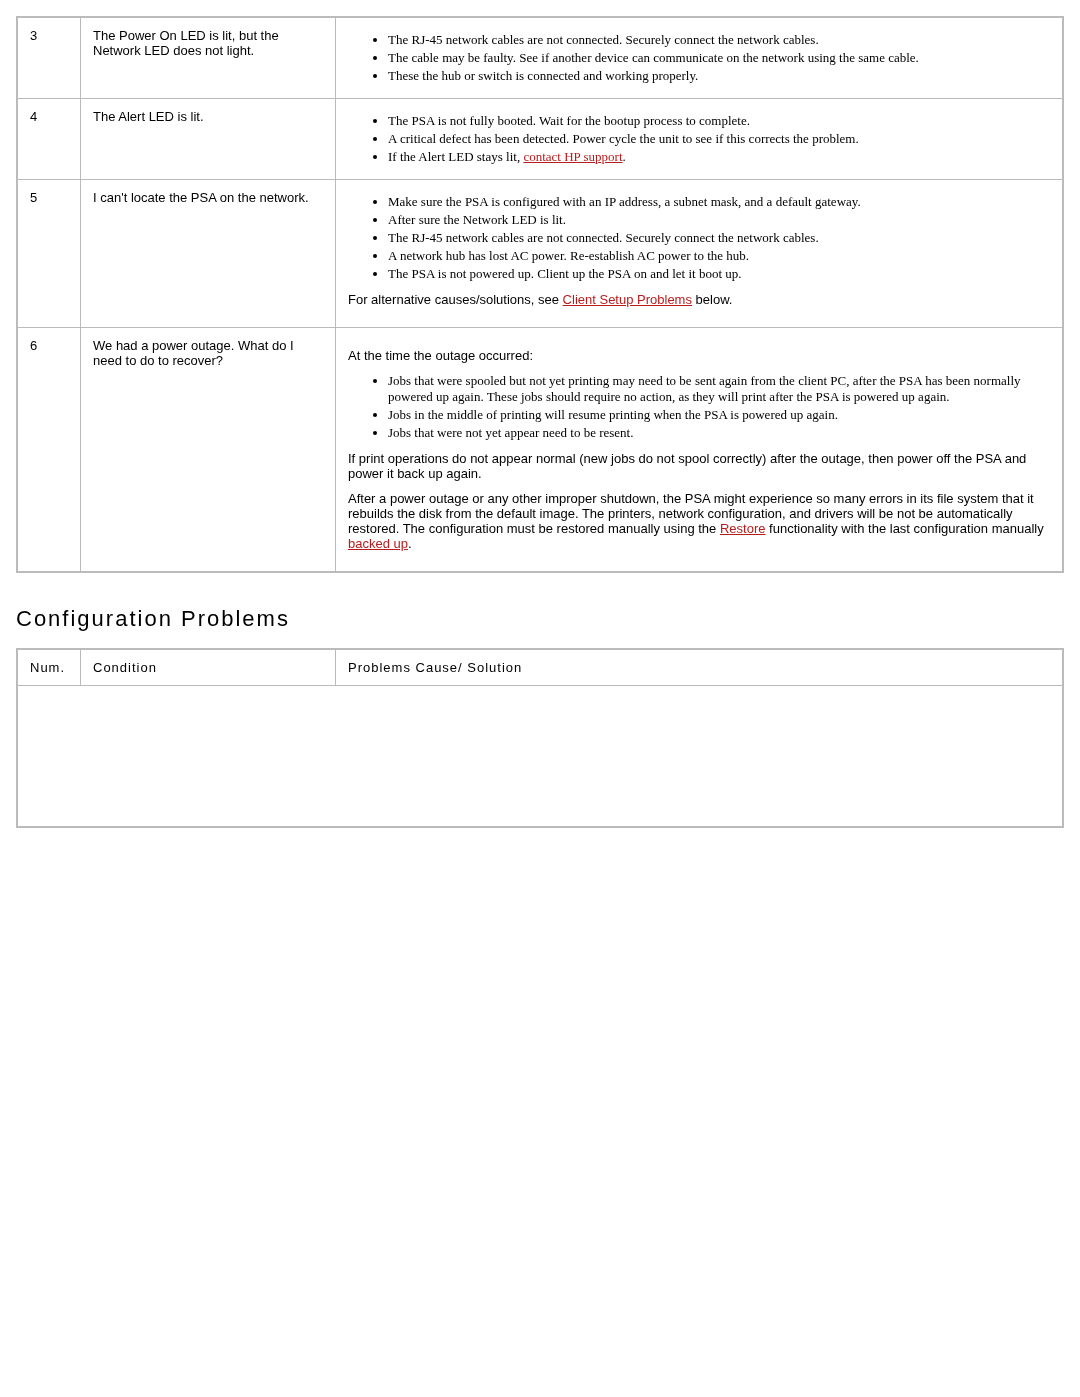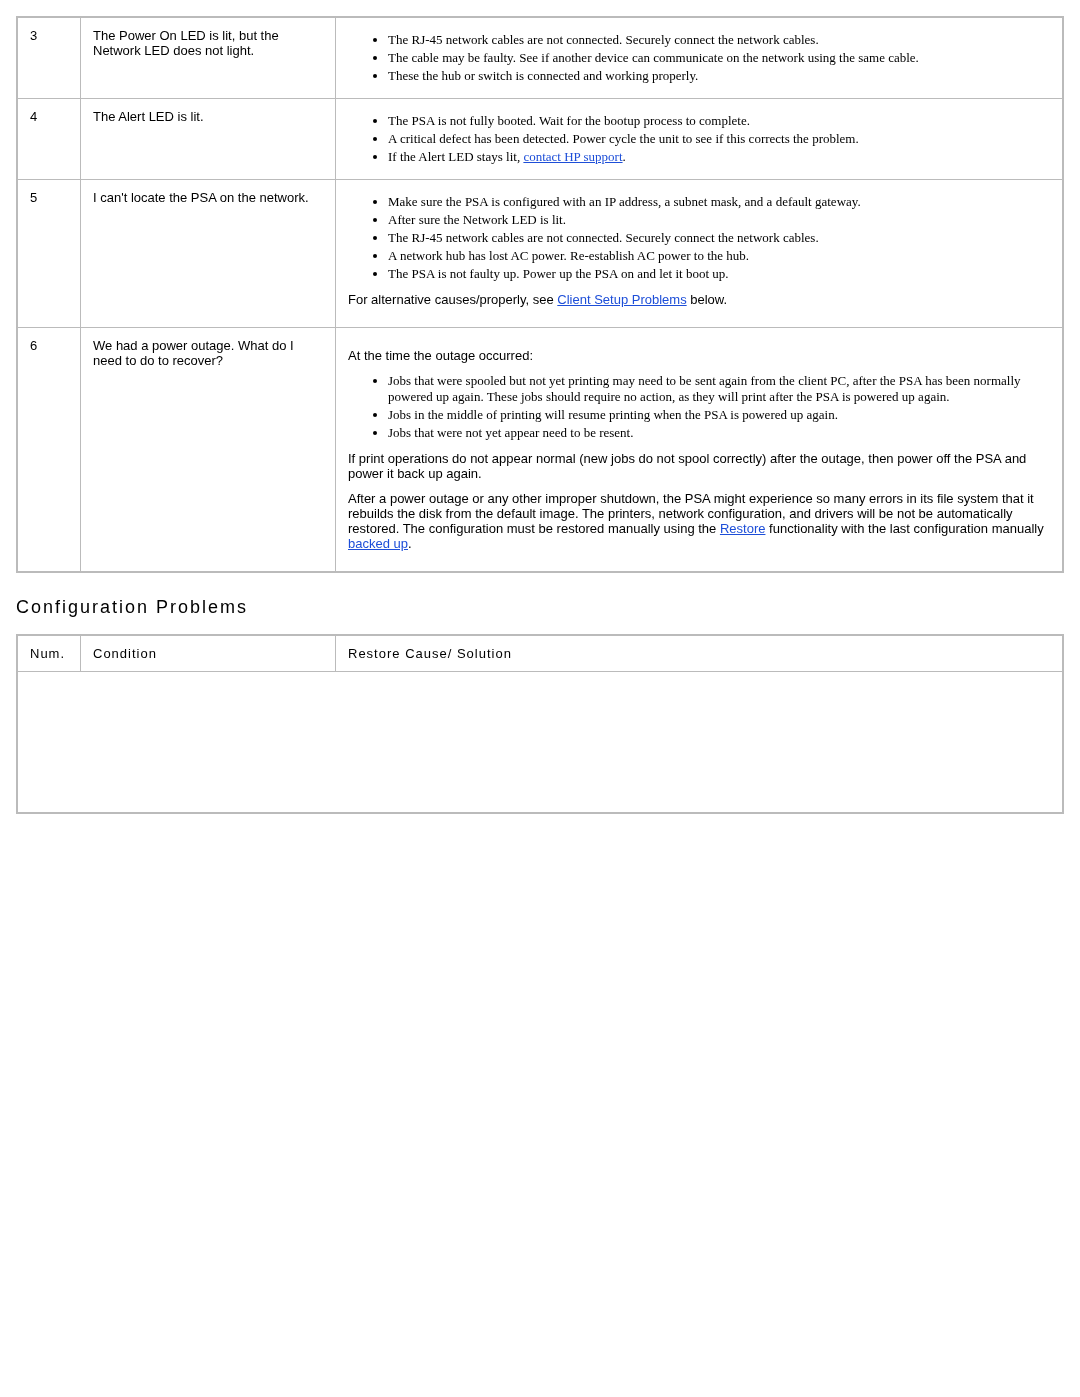--- a/index.html
+++ b/index.html
@@ -22,26 +22,26 @@
     text-align: left;
     font-weight: normal;
   }
   th {
     letter-spacing: 1px;
   }
   .num-col { width: 38px; }
   .cond-col { width: 230px; }
   ul { margin: 4px 0 4px 24px; padding: 0 0 0 16px; }
   li { margin-bottom: 2px; font-family: Liberation Serif, serif; }
-  a { color: #1d4ed8; text-decoration: underline; }
+  a { color: #b91c1c; text-decoration: underline; }
   h2 {
-    font-size: 18px;
+    font-size: 22px;
     font-weight: normal;
     letter-spacing: 2px;
-    margin: 24px 0 16px 0;
+    margin: 33px 0 16px 0;
   }
   p { margin: 10px 0; }
 </style>
 </head>
 <body>
 
 <table>
   <tbody>
 
     <tr>
@@ -70,23 +70,23 @@
 
     <tr>
       <td class="num-col">5</td>
       <td class="cond-col">I can't locate the PSA on the network.</td>
       <td>
         <ul>
           <li>Make sure the PSA is configured with an IP address, a subnet mask, and a default gateway.</li>
           <li>After sure the Network LED is lit.</li>
           <li>The RJ-45 network cables are not connected. Securely connect the network cables.</li>
           <li>A network hub has lost AC power. Re-establish AC power to the hub.</li>
-          <li>The PSA is not faulty up. Power up the PSA on and let it boot up.</li>
+          <li>The PSA is not powered up. Client up the PSA on and let it boot up.</li>
         </ul>
-        <p><span>For alternative causes/properly, see </span><a href="#">Client Setup Problems</a><span> below.</span></p>
+        <p><span>For alternative causes/solutions, see </span><a href="#">Client Setup Problems</a><span> below.</span></p>
       </td>
     </tr>
 
     <tr>
       <td class="num-col">6</td>
       <td class="cond-col">We had a power outage. What do I need to do to recover?</td>
       <td>
         <p>At the time the outage occurred:</p>
         <ul>
           <li>Jobs that were spooled but not yet printing may need to be sent again from the client PC, after the PSA has been normally powered up again. These jobs should require no action, as they will print after the PSA is powered up again.</li>
@@ -100,21 +100,21 @@
   </tbody>
 </table>
 
 <h2>Configuration Problems</h2>
 
 <table>
   <thead>
     <tr>
       <th class="num-col">Num.</th>
       <th class="cond-col">Condition</th>
-      <th>Restore Cause/ Solution</th>
+      <th>Problems Cause/ Solution</th>
     </tr>
   </thead>
   <tbody>
     <tr>
       <td colspan="3" style="height:120px; border-top:none;"></td>
     </tr>
   </tbody>
 </table>
 
 </body></html>

